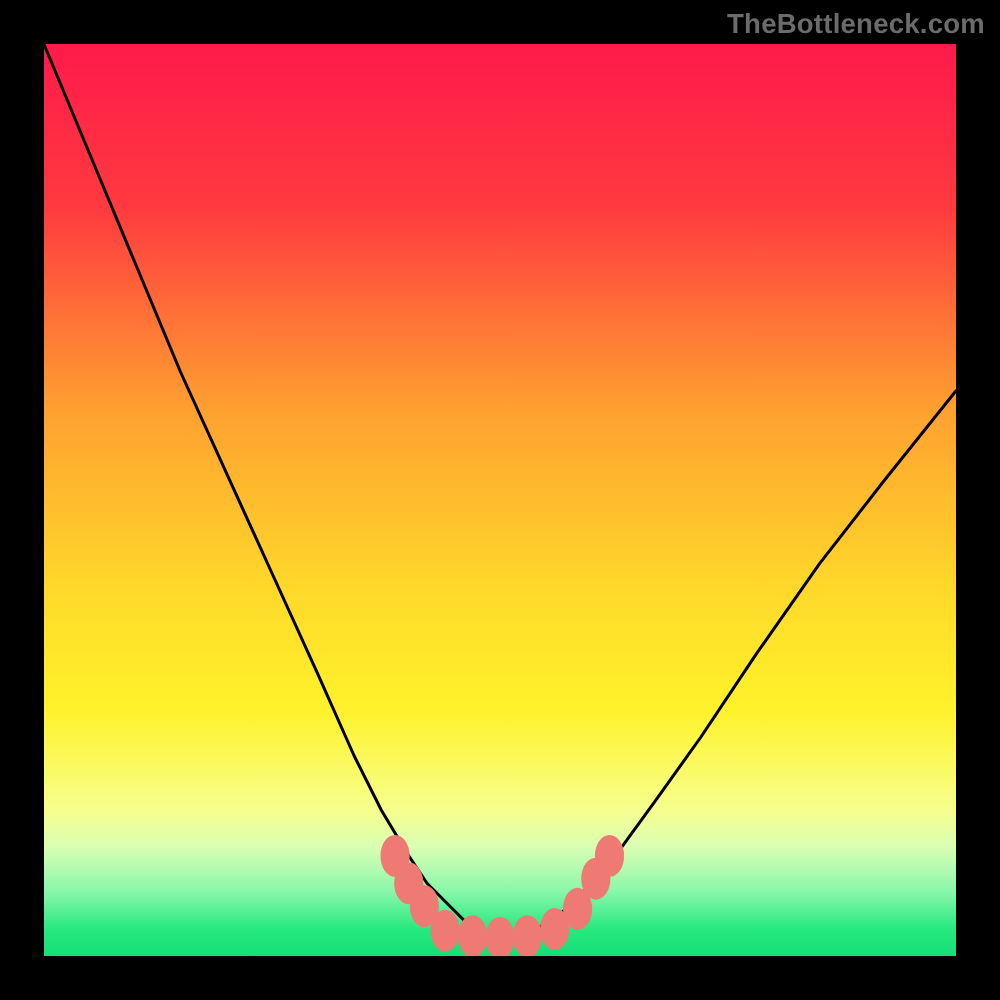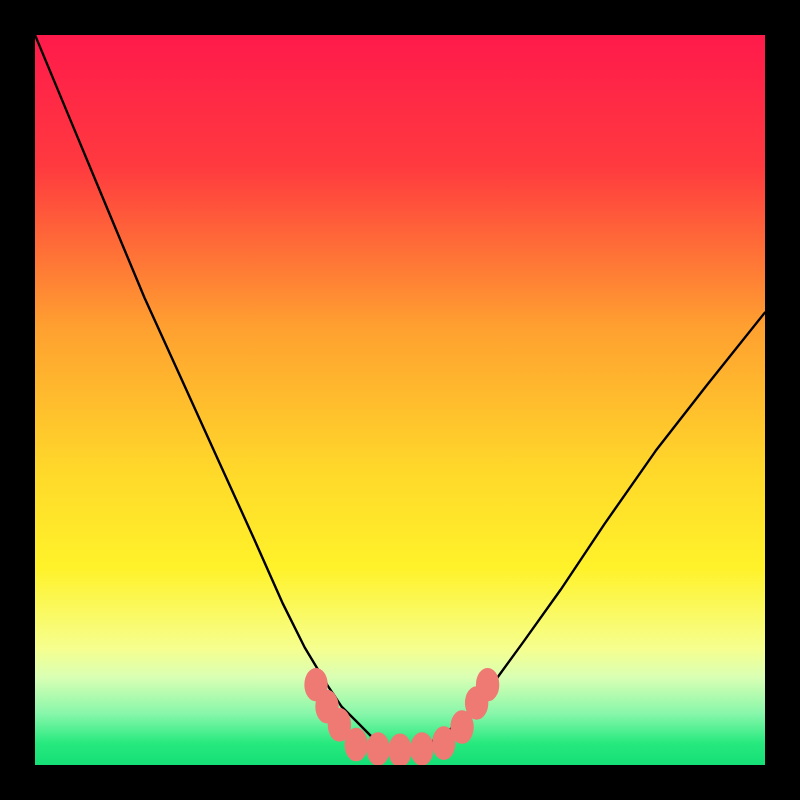--- a/index.html
+++ b/index.html
@@ -79,13 +79,14 @@
           <ellipse cx="343.10" cy="713.94" rx="11.68" ry="16.79" fill="#ef7a74"></ellipse>
           <ellipse cx="365.00" cy="715.40" rx="11.68" ry="16.79" fill="#ef7a74"></ellipse>
           <ellipse cx="386.90" cy="713.94" rx="11.68" ry="16.79" fill="#ef7a74"></ellipse>
           <ellipse cx="408.80" cy="708.10" rx="11.68" ry="16.79" fill="#ef7a74"></ellipse>
           <ellipse cx="427.05" cy="692.04" rx="11.68" ry="16.79" fill="#ef7a74"></ellipse>
           <ellipse cx="441.65" cy="667.95" rx="11.68" ry="16.79" fill="#ef7a74"></ellipse>
           <ellipse cx="452.60" cy="649.70" rx="11.68" ry="16.79" fill="#ef7a74"></ellipse>
         </g>
     </svg>
   </div>
+  <div class="watermark">TheBottleneck.com</div>
 </div>
 
 </body></html>

